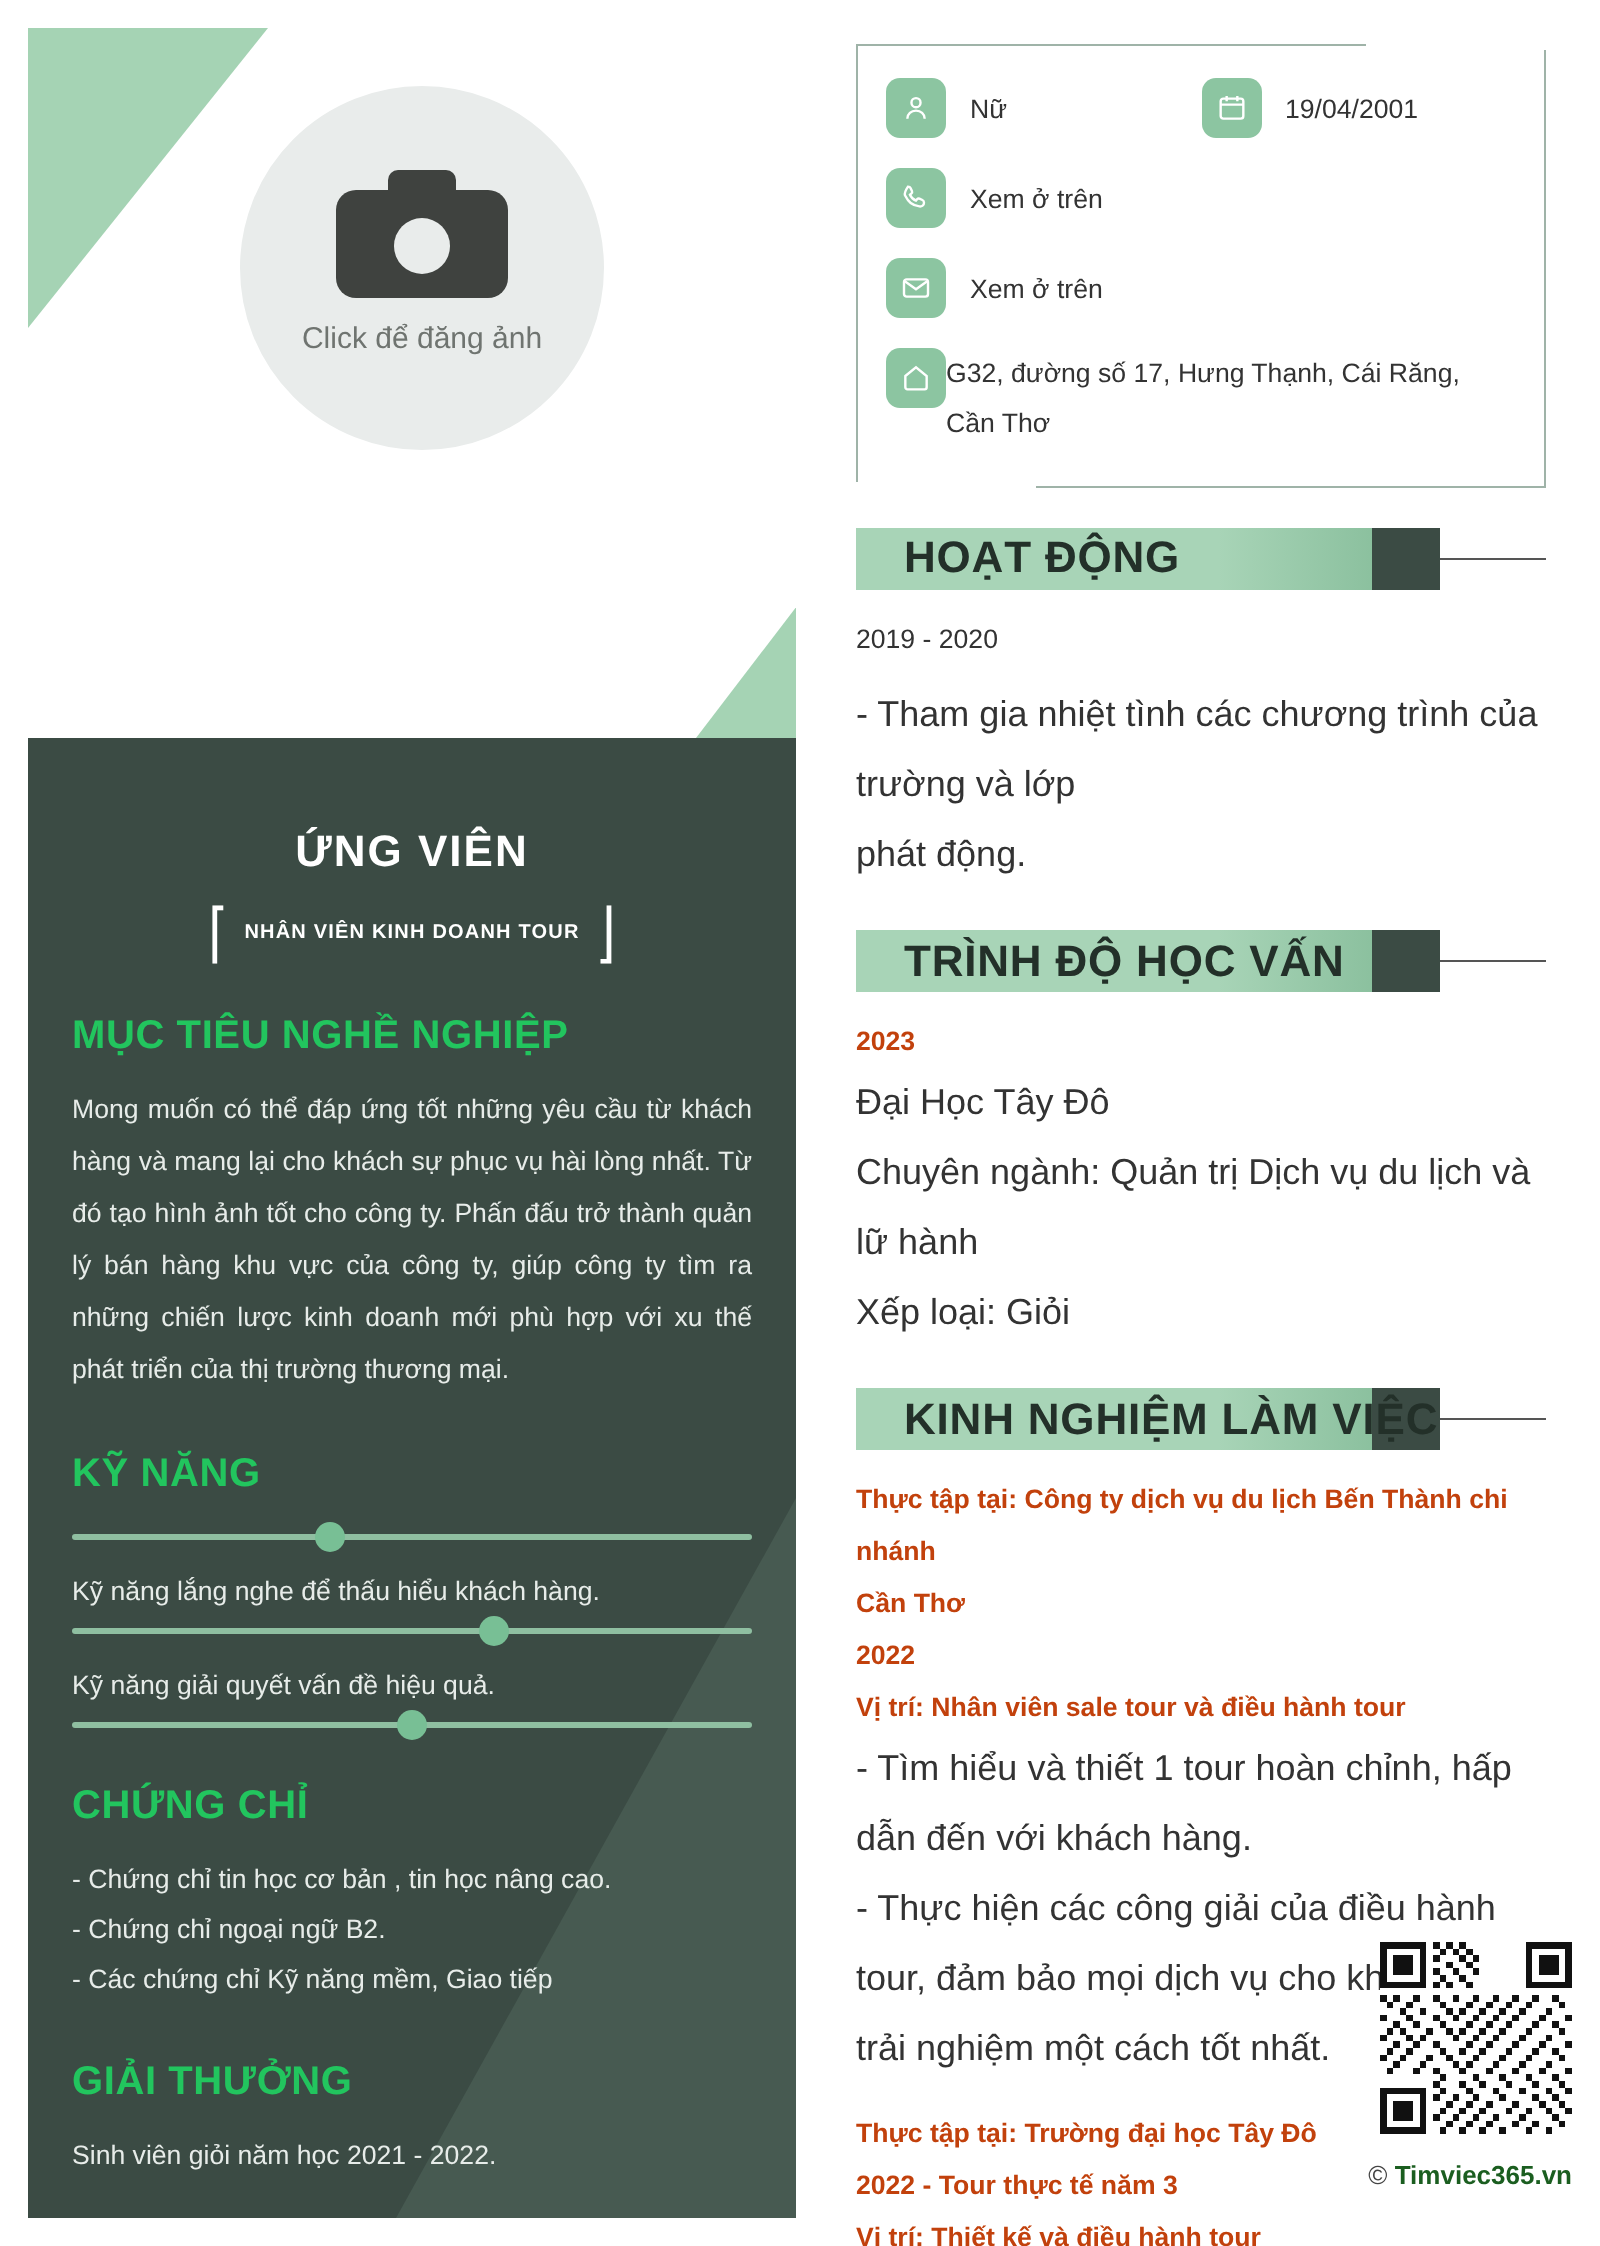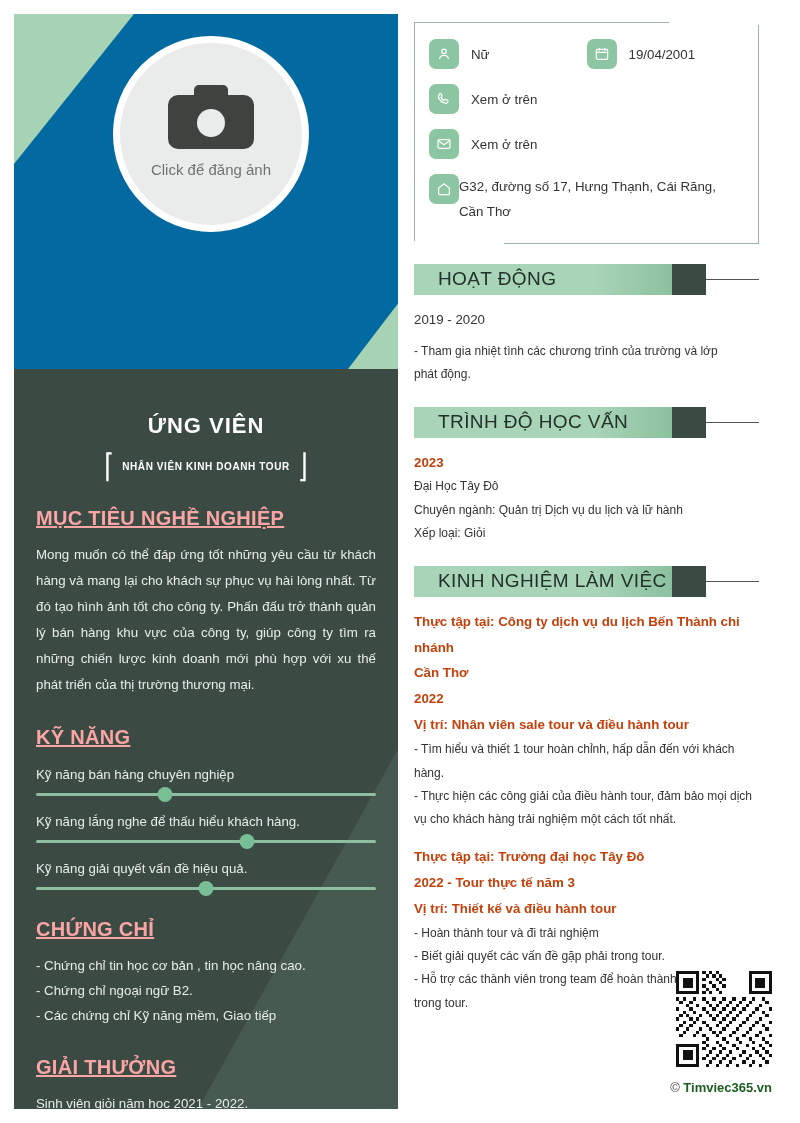--- a/index.html
+++ b/index.html
@@ -29,21 +29,21 @@
     position: absolute;
     right: 0; bottom: 0;
     width: 0; height: 0;
     border-left: 200px solid transparent;
     border-bottom: 360px solid #475a51;
     pointer-events: none;
   }
   .photo-block {
     position: relative;
     width: 464px; height: 355px;
-    background: #0369a1;
+    background: #ffffff;
     overflow: hidden;
   }
   .photo-block .tri-tl {
     position: absolute; left: 0; top: 0;
     width: 0; height: 0;
     border-right: 120px solid transparent;
     border-top: 150px solid #a5d3b4;
   }
   .photo-block .tri-br {
     position: absolute; right: 0; bottom: 0;
@@ -96,23 +96,22 @@
     font-size: 26px; color: #ffffff; font-weight: 300; line-height: 1;
     transform: scaleY(1.25);
   }
   .cand-role {
     font-size: 10px; font-weight: bold; letter-spacing: .6px;
     color: #ffffff;
   }
   .left-body { position: relative; padding: 0 22px; z-index: 2; }
   .l-title {
     margin-top: 28px;
-    font-size: 20px; font-weight: bold; color: #fca5a5;
+    font-size: 20px; font-weight: bold; color: #22c55e;
     letter-spacing: .3px;
-    text-decoration: underline;
   }
   .l-text {
     margin-top: 12px;
     font-size: 13.3px; line-height: 1.95; color: #e7ece9;
     text-align: justify;
   }
   .l-line {
     font-size: 13.3px; line-height: 1.9; color: #e7ece9;
   }
   .skill { margin-top: 18px; }
@@ -125,21 +124,21 @@
     position: absolute; top: -6px;
     width: 15px; height: 15px; border-radius: 50%;
     background: #78bf95;
     transform: translateX(-50%);
   }
   .blk { margin-top: 22px; }
 
   
   .right-col {
     position: absolute;
-    left: 414px; top: 14px;
+    left: 428px; top: 14px;
     width: 372px; height: 1095px;
   }
   .contact-box {
     position: relative;
     margin-top: 8px;
     width: 345px;
     padding: 16px 14px 14px 14px;
     border: 1px solid #9fb3a8;
   }
   .contact-box:before, .contact-box:after { content: none; }
@@ -180,27 +179,27 @@
     content: ""; position: absolute; right: 0; top: 0;
     width: 34px; height: 31px; background: #3b4b44;
   }
   .sec-rule {
     position: absolute; left: 292px; top: 15px;
     width: 53px; height: 1px; background: #555;
   }
   .sec-title {
     position: relative; z-index: 2;
     padding-left: 24px;
-    font-size: 19px; font-weight: normal; color: #233029;
+    font-size: 22px; font-weight: bold; color: #233029;
     letter-spacing: .4px;
   }
   .sec-body { margin-top: 12px; }
   .r-year { font-size: 13.3px; color: #333; line-height: 1.9; }
   .r-bold { font-size: 13.3px; color: #c2410c; font-weight: bold; line-height: 1.95; }
-  .r-text { font-size: 12px; color: #333; line-height: 1.95; }
+  .r-text { font-size: 18px; color: #333; line-height: 1.95; }
   .r-muted { font-size: 12.6px; color: #9b9b9b; line-height: 1.9; }
   .gap { height: 12px; }
 
   .qr {
     position: absolute; right: 14px; bottom: 42px;
     width: 96px; height: 96px;
   }
   .qr svg { display: block; }
   .credit {
     position: absolute; right: 14px; bottom: 14px;
@@ -242,21 +241,20 @@
 
       <div>
         <div class="l-title">MỤC TIÊU NGHỀ NGHIỆP</div>
         <div class="l-text">Mong muốn có thể đáp ứng tốt những yêu cầu từ khách hàng và mang lại cho khách sự phục vụ hài lòng nhất. Từ đó tạo hình ảnh tốt cho công ty. Phấn đấu trở thành quản lý bán hàng khu vực của công ty, giúp công ty tìm ra những chiến lược kinh doanh mới phù hợp với xu thế phát triển của thị trường thương mại.</div>
       </div>
 
       <div class="blk">
         <div class="l-title">KỸ NĂNG</div>
 
         <div class="skill">
-          <div class="skill-label">Kỹ năng bán hàng chuyên nghiệp</div>
           <div class="skill-bar">
             <div class="skill-knob" style="left:38%"></div>
           </div>
         </div>
 
         <div class="skill">
           <div class="skill-label">Kỹ năng lắng nghe để thấu hiểu khách hàng.</div>
           <div class="skill-bar">
             <div class="skill-knob" style="left:62%"></div>
           </div>

